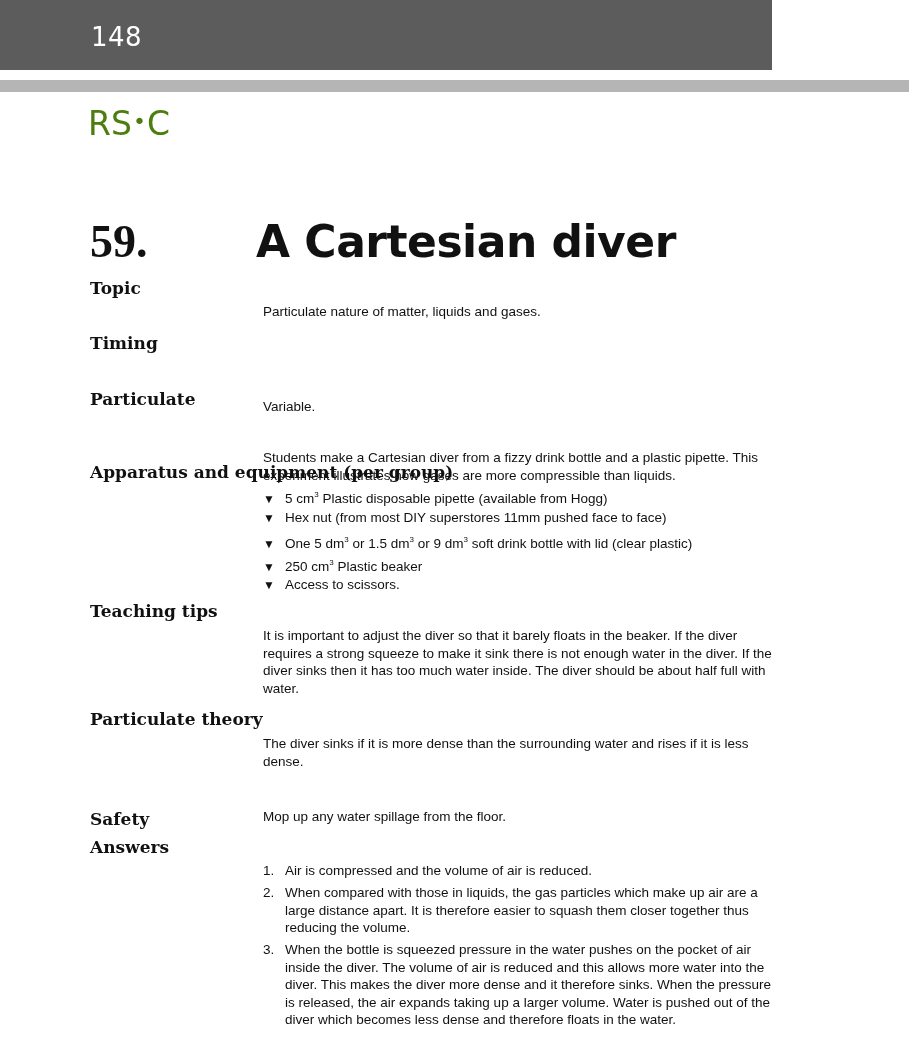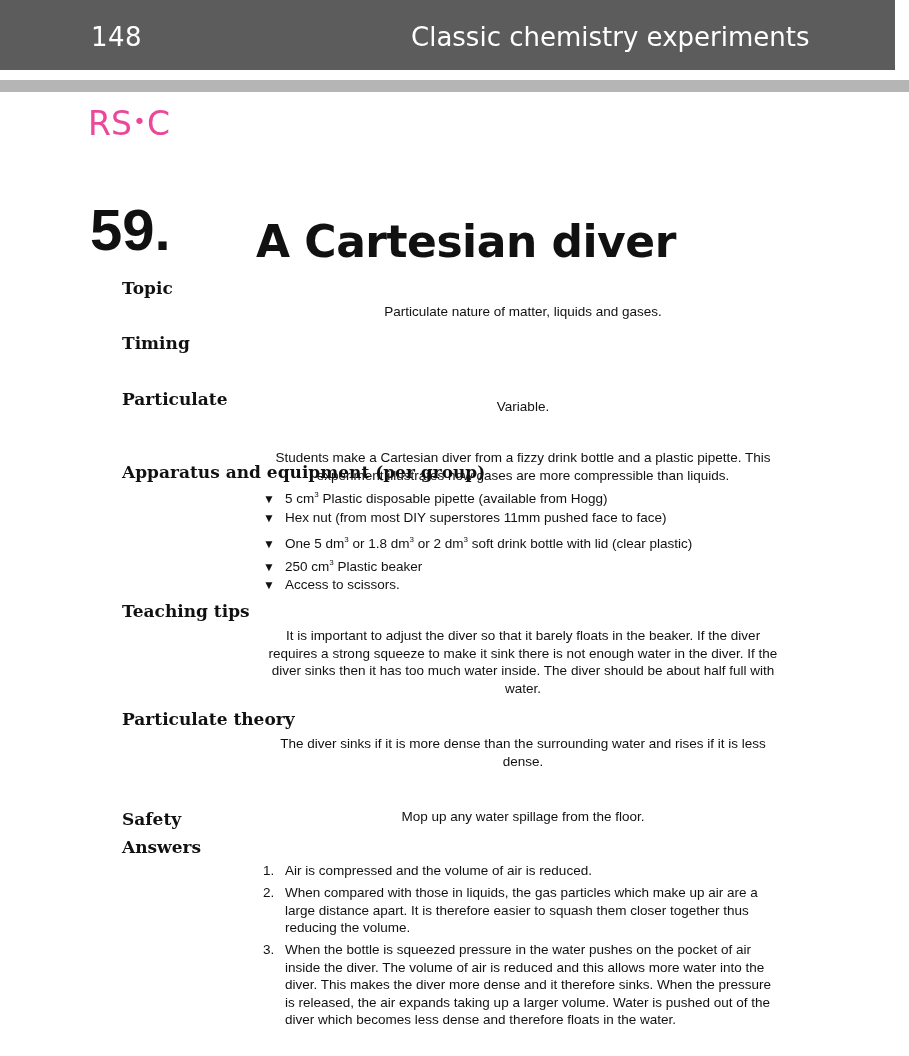--- a/index.html
+++ b/index.html
@@ -1,55 +1,55 @@
 <!DOCTYPE html>
 <html><head>
   <meta charset="utf-8">
   <style>
     * { box-sizing: border-box; margin: 0; padding: 0; }
     html, body { width: 909px; height: 1056px; background: #ffffff; overflow: hidden; }
     body { position: relative; font-family: "Liberation Sans", "DejaVu Sans", sans-serif; color: #111; }
 
     .header-bar {
-      position: absolute; left: 0; top: 0; width: 895px; height: 70px;
+      position: absolute; left: 0; top: 0; width: 772px; height: 70px;
       background: #5c5c5c; color: #ffffff;
     }
     .page-number {
       position: absolute; left: 91px; top: 20px; font-size: 26px; line-height: 34px;
       font-family: "DejaVu Sans", sans-serif; font-weight: normal; letter-spacing: 0.5px;
     }
     .running-title {
       position: absolute; left: 411px; top: 20px; font-size: 26px; line-height: 34px;
       font-family: "DejaVu Sans", sans-serif; font-weight: normal;
     }
     .grey-rule {
       position: absolute; left: 0; top: 80px; width: 909px; height: 12px; background: #b5b5b5;
     }
     .logo {
       position: absolute; left: 88px; top: 104px; font-size: 33px; line-height: 40px;
-      font-family: "DejaVu Sans", sans-serif; letter-spacing: 0px; color: #ec4899;
+      font-family: "DejaVu Sans", sans-serif; letter-spacing: 0px; color: #4d7c0f;
     }
     .logo .dot { font-size: 22px; position: relative; top: -6px; margin: 0 1px; }
 
     .exp-number {
-      position: absolute; left: 90px; top: 202px; font-size: 58px; line-height: 56px;
-      font-weight: bold; font-family: Liberation Sans, sans-serif;
+      position: absolute; left: 90px; top: 214px; font-size: 46px; line-height: 56px;
+      font-weight: bold; font-family: Liberation Serif, serif;
     }
     .exp-title {
       position: absolute; left: 256px; top: 214px; font-size: 44px; line-height: 56px;
       font-weight: bold; font-family: "DejaVu Sans", sans-serif; letter-spacing: -0.5px;
     }
 
     .section-label {
       position: absolute; left: 90px; font-size: 17px; font-weight: bold;
-      font-family: "DejaVu Serif", serif; line-height: 22px; color: #111; margin-left: 32px;
+      font-family: "DejaVu Serif", serif; line-height: 22px; color: #111;
     }
     .body-text {
       position: absolute; left: 263px; width: 520px; font-size: 13.5px; line-height: 17.5px;
-      font-family: "Liberation Sans", sans-serif; color: #111; text-align: center;
+      font-family: "Liberation Sans", sans-serif; color: #111;
     }
 
     .bullet-list { position: absolute; left: 263px; top: 486px; list-style: none; }
     .bullet-item {
       display: flex; align-items: baseline; font-size: 13.5px; line-height: 17.5px;
       height: 22.5px; font-family: "Liberation Sans", sans-serif;
     }
     .bullet-marker { width: 22px; font-size: 12px; }
     sup { font-size: 8px; vertical-align: 6px; }
 
@@ -59,21 +59,20 @@
       font-family: "Liberation Sans", sans-serif;
     }
     .answer-num { width: 22px; flex: 0 0 22px; }
     .answer-text { flex: 1; }
   </style>
 </head>
 <body>
 
 <div class="header-bar">
   <span class="page-number">148</span>
-  <span class="running-title">Classic chemistry experiments</span>
 </div>
 <div class="grey-rule"></div>
 
 <div class="logo">
   <span>RS</span><span class="dot">•</span><span>C</span>
 </div>
 
 <div class="exp-number">59.</div>
 <div class="exp-title">A Cartesian diver</div>
 
@@ -91,21 +90,21 @@
   <li class="bullet-item">
     <span class="bullet-marker">▼</span>
     <span><span>5 cm</span><sup>3</sup><span> Plastic disposable pipette (available from Hogg)</span></span>
   </li>
   <li class="bullet-item">
     <span class="bullet-marker">▼</span>
     <span>Hex nut (from most DIY superstores 11mm pushed face to face)</span>
   </li>
   <li class="bullet-item">
     <span class="bullet-marker">▼</span>
-    <span><span>One 5 dm</span><sup>3</sup><span> or 1.8 dm</span><sup>3</sup><span> or 2 dm</span><sup>3</sup><span> soft drink bottle with lid (clear plastic)</span></span>
+    <span><span>One 5 dm</span><sup>3</sup><span> or 1.5 dm</span><sup>3</sup><span> or 9 dm</span><sup>3</sup><span> soft drink bottle with lid (clear plastic)</span></span>
   </li>
   <li class="bullet-item">
     <span class="bullet-marker">▼</span>
     <span><span>250 cm</span><sup>3</sup><span> Plastic beaker</span></span>
   </li>
   <li class="bullet-item">
     <span class="bullet-marker">▼</span>
     <span>Access to scissors.</span>
   </li>
 </ul>

